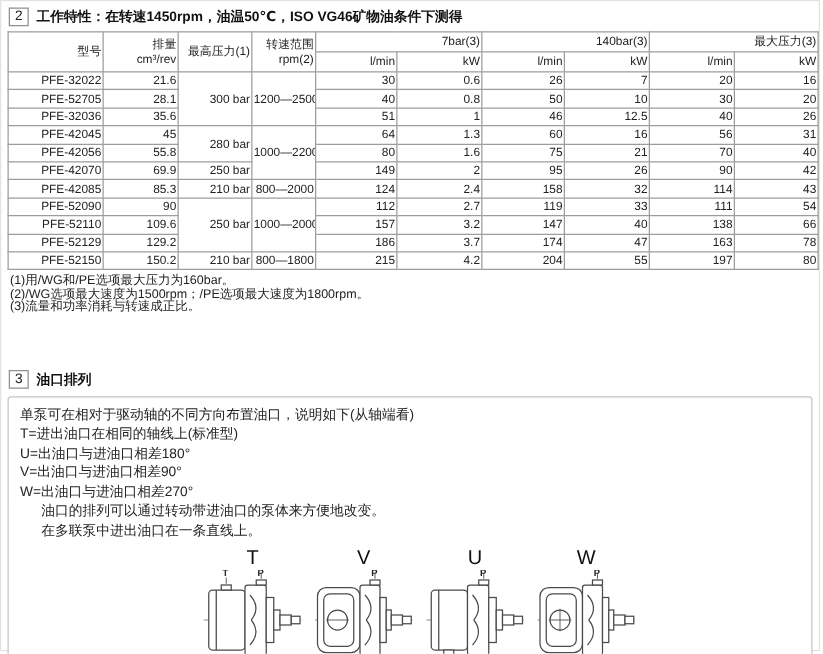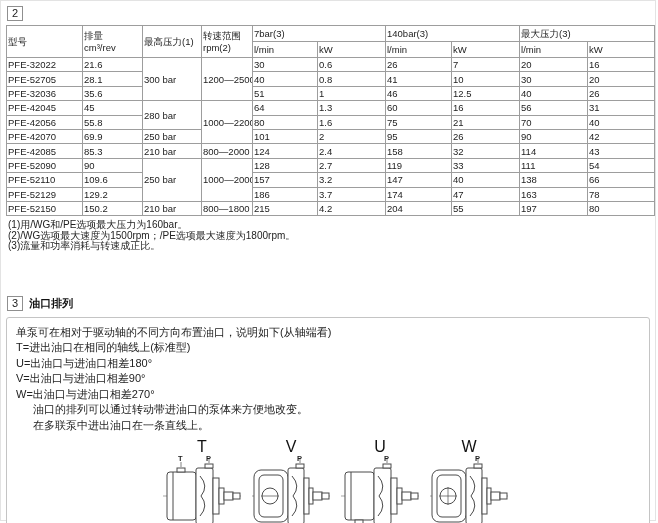--- a/index.html
+++ b/index.html
@@ -10,21 +10,21 @@
   }
   .page{width:656px;height:521px;border:1px solid #e3e3e3;box-sizing:border-box;background:#fff;}
 
   
   .sec-header{display:flex;align-items:center;gap:6px;padding:5px 0 3px 6px;}
   .sec-num{border:1px solid #8f8f8f;font-size:11px;line-height:13px;padding:0 4px;color:#222;background:#fff;}
   .sec-title{font-weight:bold;font-size:11px;color:#111;}
 
   
   table.spec{border-collapse:collapse;margin:1px 4px 0 5px;width:648px;table-layout:fixed;
-             font-size:9.5px;text-align:left;color:#222;padding-left:24px;}
+             font-size:9.5px;text-align:right;color:#222;padding-left:24px;}
   table.spec th,table.spec td{border:1px solid #9d9d9d;padding:0 1px;font-weight:normal;
              overflow:hidden;white-space:nowrap;}
   table.spec thead th{height:15px;line-height:12px;background:#fff;}
   table.spec tbody td{height:13.4px;}
   .two-line{line-height:10.5px;padding-top:1px;}
 
   
   .footnotes{margin:4px 0 0 7px;font-size:10px;line-height:10.5px;color:#222;}
   .footnotes div{margin-bottom:0;}
 
@@ -43,20 +43,21 @@
   .pump-svg text{font-size:7.5px;font-weight:bold;fill:#222;
                  font-family:"Liberation Sans","DejaVu Sans",sans-serif;}
 </style>
 </head>
 <body>
 
 <div class="page">
 
   <div class="sec-header">
     <span class="sec-num">2</span>
+    <span class="sec-title">工作特性：在转速1450rpm，油温50℃，ISO VG46矿物油条件下测得</span>
   </div>
 
   <table class="spec">
     <colgroup>
       <col style="width:76px">
         <col style="width:60px">
         <col style="width:59px">
         <col style="width:51px">
       <col style="width:65px">
         <col style="width:68px">
@@ -101,21 +102,21 @@
           <td>26</td>
           <td>7</td>
           <td>20</td>
           <td>16</td>
         </tr>
         <tr>
           <td>PFE-52705</td>
           <td>28.1</td>
           <td>40</td>
           <td>0.8</td>
-          <td>41</td>
+          <td>50</td>
           <td>10</td>
           <td>30</td>
           <td>20</td>
         </tr>
         <tr>
           <td>PFE-32036</td>
           <td>35.6</td>
           <td>51</td>
           <td>1</td>
           <td>46</td>
@@ -142,21 +143,21 @@
           <td>1.6</td>
           <td>75</td>
           <td>21</td>
           <td>70</td>
           <td>40</td>
         </tr>
         <tr>
           <td>PFE-42070</td>
           <td>69.9</td>
           <td>250 bar</td>
-          <td>101</td>
+          <td>149</td>
           <td>2</td>
           <td>95</td>
           <td>26</td>
           <td>90</td>
           <td>42</td>
         </tr>
         <tr>
           <td>PFE-42085</td>
           <td>85.3</td>
           <td>210 bar</td>
@@ -166,21 +167,21 @@
           <td>158</td>
           <td>32</td>
           <td>114</td>
           <td>43</td>
         </tr>
         <tr>
           <td>PFE-52090</td>
           <td>90</td>
           <td rowspan="3">250 bar</td>
           <td rowspan="3">1000—2000</td>
-          <td>128</td>
+          <td>112</td>
           <td>2.7</td>
           <td>119</td>
           <td>33</td>
           <td>111</td>
           <td>54</td>
         </tr>
         <tr>
           <td>PFE-52110</td>
           <td>109.6</td>
           <td>157</td>

